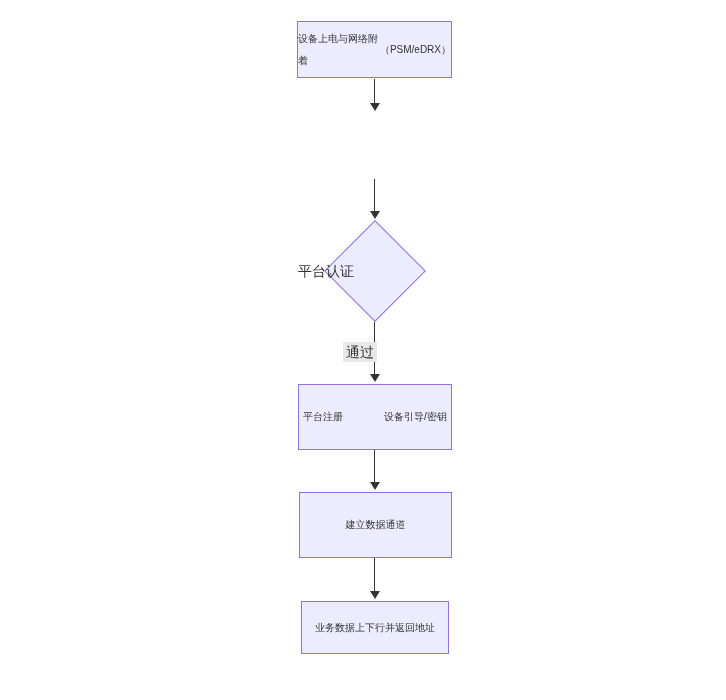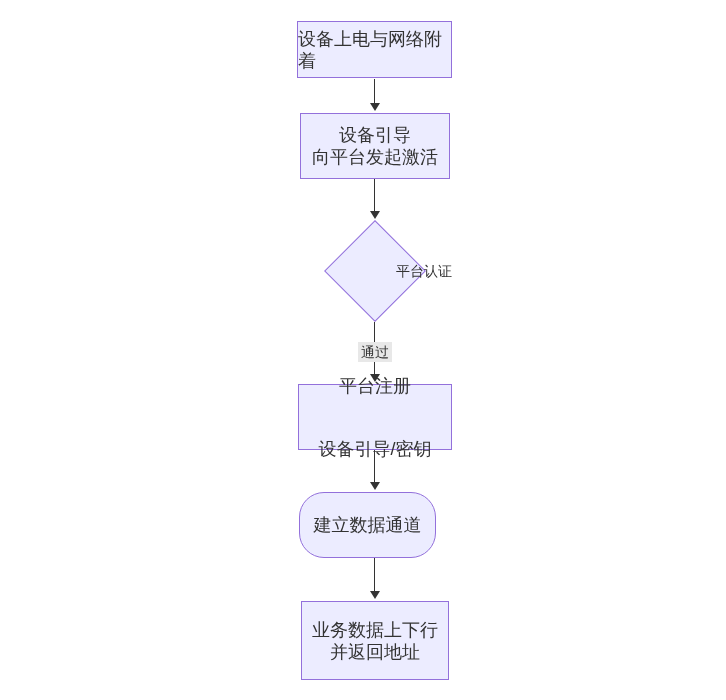--- a/index.html
+++ b/index.html
@@ -19,38 +19,38 @@
     background: var(--canvas_bg);
     font-family: "Liberation Sans", "DejaVu Sans", sans-serif;
     color: var(--text_color);
     overflow: hidden;
   }
   .node {
     position: absolute;
     background: var(--node_fill);
     border: 1px solid var(--node_border);
     display: flex;
-    flex-direction: column;
+    flex-direction: row;
     align-items: center;
     justify-content: center;
     text-align: left;
-    font-size: 18px;
+    font-size: 10px;
     line-height: 22px;
   }
   .diamond-shape {
     position: absolute;
     width: 72px;
     height: 72px;
     background: var(--node_fill);
     border: 1px solid var(--node_border);
     transform: rotate(45deg);
   }
   .diamond-label {
     position: absolute;
-    text-align: right;
+    text-align: left;
     font-size: 14px;
     line-height: 22px;
   }
   .edge-line {
     position: absolute;
     width: 1px;
     background: var(--edge_color);
   }
   .edge-head {
     position: absolute;
@@ -70,53 +70,50 @@
     white-space: nowrap;
   }
 </style>
 </head>
 <body>
 
 <div class="canvas">
 
   <div class="node" style="left:297px; top:21px; width:155px; height:57px;">
     <span>设备上电与网络附着</span>
+    <span>（PSM/eDRX）</span>
   </div>
 
   <div class="edge-line" style="left:374px; top:79px; height:26px;"></div>
   <div class="edge-head" style="left:370px; top:103px;"></div>
 
-  <div class="node" style="left:300px; top:113px; width:150px; height:66px;">
-    <span>设备引导</span>
-    <span>向平台发起激活</span>
-  </div>
 
   <div class="edge-line" style="left:374px; top:179px; height:34px;"></div>
   <div class="edge-head" style="left:370px; top:211px;"></div>
 
   <div class="diamond-shape" style="left:339px; top:235px;"></div>
   <div class="diamond-label" style="left:298px; top:260px; width:154px;">平台认证</div>
 
   <div class="edge-line" style="left:374px; top:322px; height:53px;"></div>
-  <div class="edge-label" style="left:375px; top:352px;">通过</div>
+  <div class="edge-label" style="left:360px; top:352px;">通过</div>
   <div class="edge-head" style="left:370px; top:374px;"></div>
 
   <div class="node" style="left:298px; top:384px; width:154px; height:66px;gap:41px;">
     <span>平台注册</span>
     <span>设备引导/密钥</span>
   </div>
 
   <div class="edge-line" style="left:374px; top:450px; height:34px;"></div>
   <div class="edge-head" style="left:370px; top:482px;"></div>
 
-  <div class="node" style="left:299px; top:492px; width:137px; height:66px;border-radius:25px;">
+  <div class="node" style="left:299px; top:492px; width:153px; height:66px;">
     <span>建立数据通道</span>
   </div>
 
   <div class="edge-line" style="left:374px; top:558px; height:35px;"></div>
   <div class="edge-head" style="left:370px; top:591px;"></div>
 
-  <div class="node" style="left:301px; top:601px; width:148px; height:79px;">
+  <div class="node" style="left:301px; top:601px; width:148px; height:53px;">
     <span>业务数据上下行</span>
     <span>并返回地址</span>
   </div>
 
 </div>
 
 </body></html>

